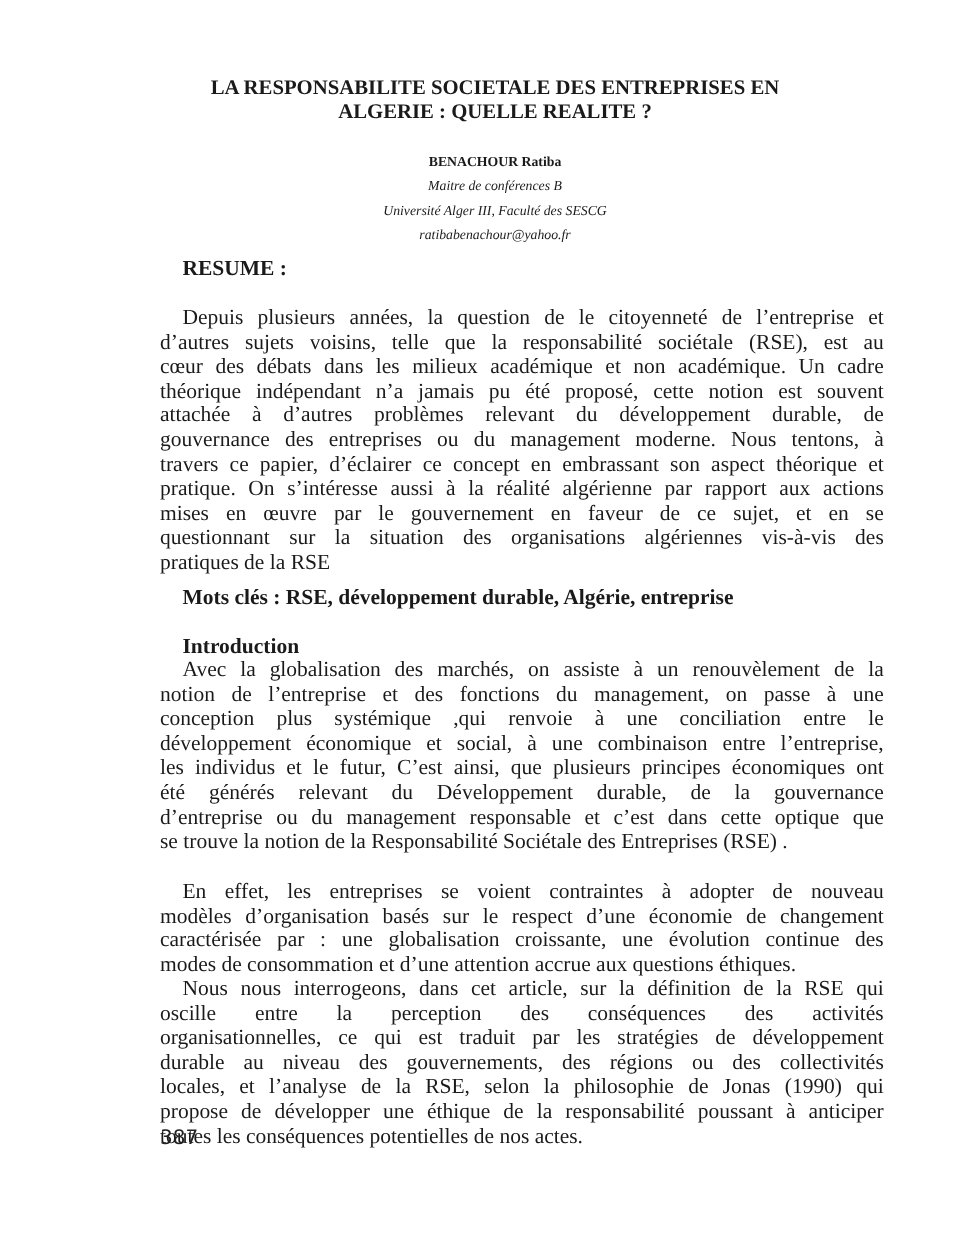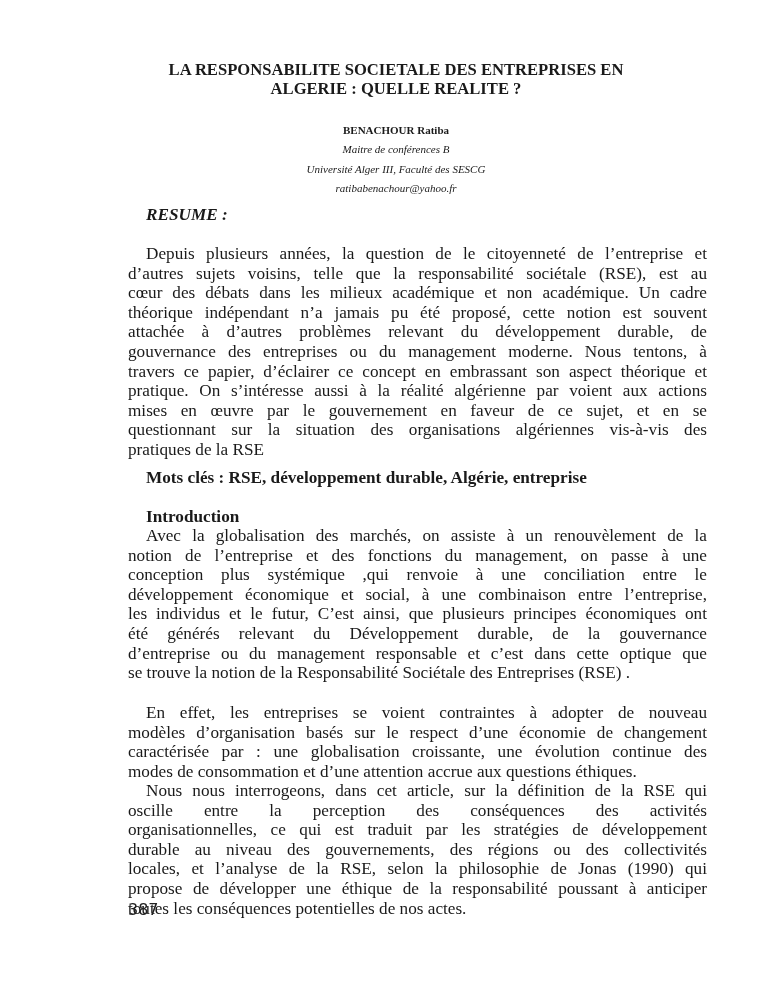--- a/index.html
+++ b/index.html
@@ -46,31 +46,31 @@
     <div>ALGERIE : QUELLE REALITE ?</div>
   </div>
 
   <div class="author-block">
     <div class="author-name">BENACHOUR Ratiba</div>
     <div class="author-role">Maitre de conférences B</div>
     <div class="author-affil">Université Alger III, Faculté des SESCG</div>
     <div class="author-email">ratibabenachour@yahoo.fr</div>
   </div>
 
-  <div class="heading" style="top:205px;font-style:italic;">RESUME :</div>
+  <div class="heading" style="top:205px;">RESUME :</div>
 
   <div class="para" style="top:244px;">
     <span class="line first">Depuis  plusieurs années, la question de le citoyenneté de l’entreprise et</span>
     <span class="line">d’autres sujets voisins, telle que la responsabilité sociétale (RSE), est au</span>
     <span class="line">cœur des débats dans les milieux académique et non académique. Un cadre</span>
     <span class="line">théorique indépendant  n’a jamais pu été proposé, cette notion est souvent</span>
     <span class="line">attachée à d’autres problèmes relevant du développement durable, de</span>
     <span class="line">gouvernance  des entreprises  ou du management  moderne. Nous tentons, à</span>
     <span class="line">travers ce papier, d’éclairer ce concept en embrassant son aspect théorique et</span>
-    <span class="line">pratique. On s’intéresse aussi à la réalité algérienne par voient aux actions</span>
+    <span class="line">pratique. On s’intéresse aussi à la réalité algérienne par rapport aux actions</span>
     <span class="line">mises en œuvre par le gouvernement en faveur de ce sujet, et en se</span>
     <span class="line">questionnant sur la situation  des organisations algériennes vis-à-vis des</span>
     <span class="line last">pratiques de la RSE</span>
   </div>
 
   <div class="heading" style="top:468px;">Mots clés : RSE, développement durable, Algérie, entreprise</div>
 
   <div class="heading" style="top:507px;">Introduction</div>
 
   <div class="para" style="top:526px;">

